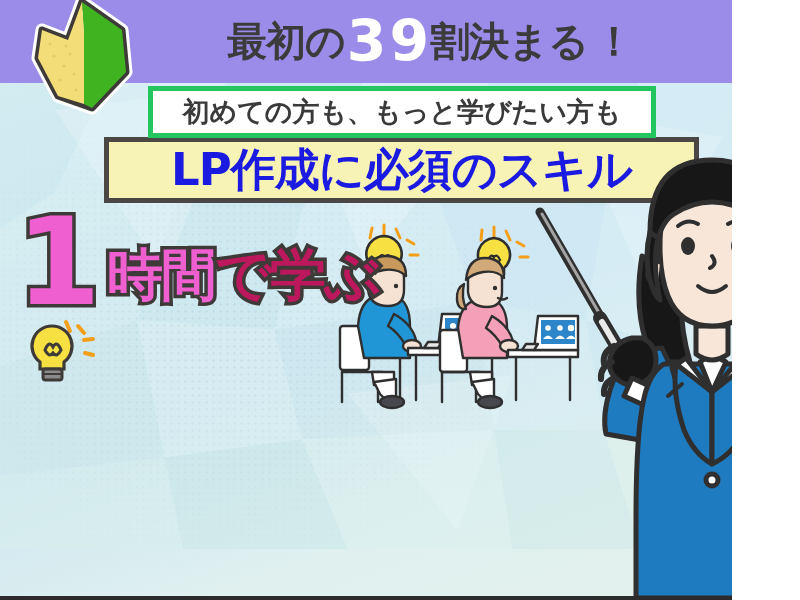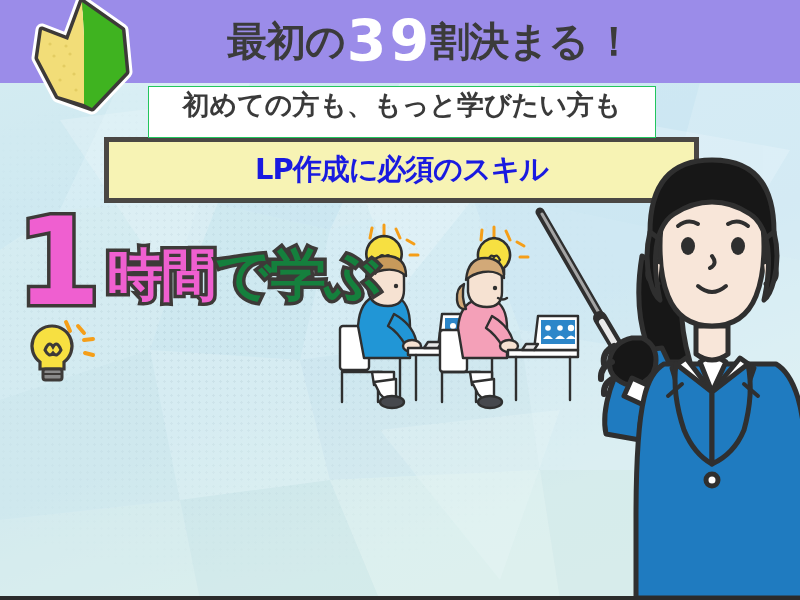--- a/index.html
+++ b/index.html
@@ -7,21 +7,21 @@
     margin: 0;
     padding: 0;
     background: #ffffff;
   }
   body {
     font-family: "DejaVu Sans", "Liberation Sans", sans-serif;
   }
 
   .canvas {
     position: relative;
-    width: 800px;
+    width: 732px;
     height: 600px;
     overflow: hidden;
     background: #d9eef2;
     box-sizing: border-box;
     border-bottom: 4px solid #2b2b2b;
   }
 
   
   .bg-base {
     position: absolute;
@@ -81,23 +81,24 @@
     width: 120px; height: 118px;
     z-index: 6;
   }
 
   
   .white-box {
     position: absolute;
     left: 148px; top: 86px;
     width: 508px; height: 52px;
     background: #ffffff;
-    border: 1px solid #22c55e;
+    border: 5px solid #22c55e;
     box-sizing: border-box;
     display: flex;
+    align-items: center;
     justify-content: center;
     z-index: 5;
   }
   .white-box span {
     font-size: 27px;
     font-weight: 900;
     color: #3a3a3a;
     letter-spacing: 0px;
     white-space: nowrap;
   }
@@ -109,21 +110,21 @@
     width: 595px; height: 66px;
     background: #f7f3b4;
     border: 5px solid #4a4744;
     box-sizing: border-box;
     display: flex;
     align-items: center;
     justify-content: center;
     z-index: 4;
   }
   .yellow-box span {
-    font-size: 29px;
+    font-size: 45px;
     font-weight: 900;
     color: #1a1ae0;
     letter-spacing: -1px;
     white-space: nowrap;
   }
 
   
   .headline {
     position: absolute;
     left: 0; top: 212px;
@@ -157,21 +158,21 @@
     paint-order: stroke fill;
     margin-left: 10px;
     margin-bottom: 9px;
     letter-spacing: -2px;
     font-family: Liberation Serif, serif;
   }
   .demanabu {
     font-size: 56px;
     font-weight: 900;
     line-height: 1;
-    color: #15803d;
+    color: #be185d;
     -webkit-text-stroke: 7px #3d3a38;
     paint-order: stroke fill;
     margin-bottom: 9px;
     letter-spacing: -2px;
   }
 
   .line-2 {
     position: absolute;
     left: 16px; top: 120px;
     display: flex;

